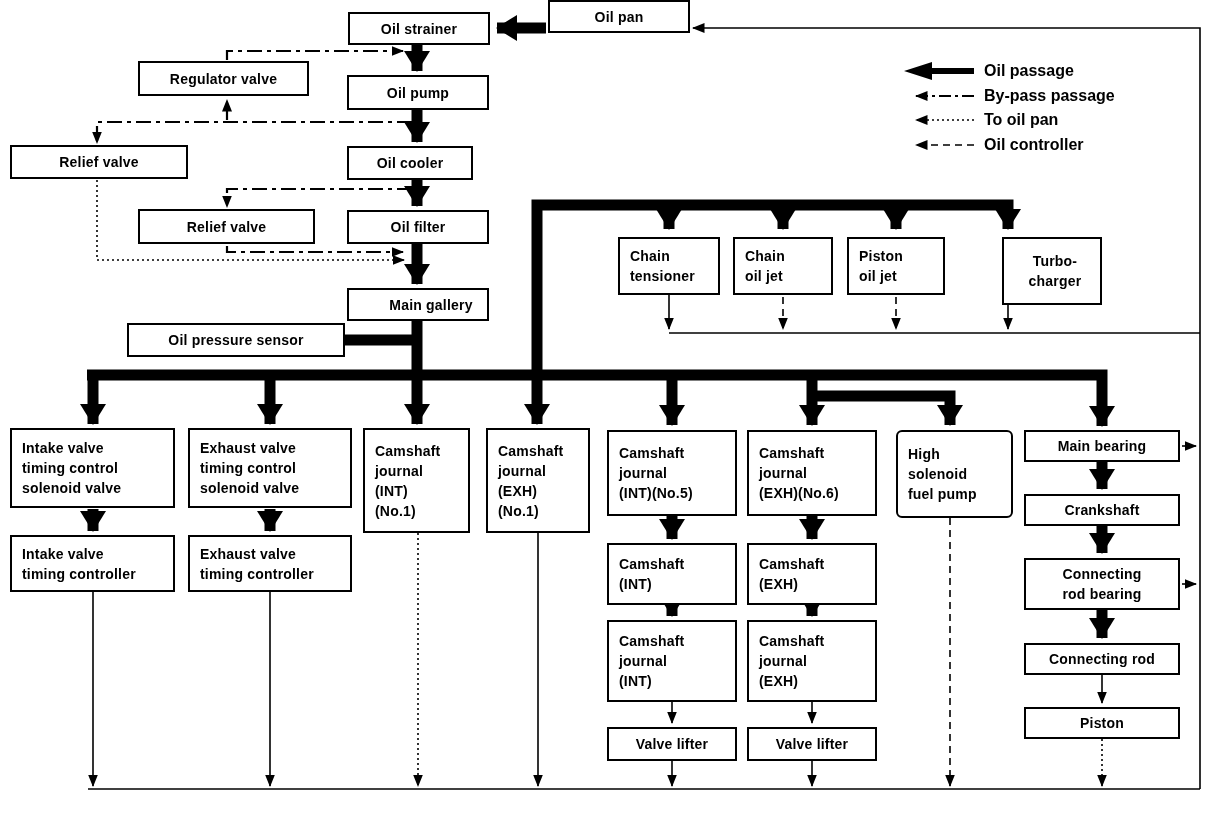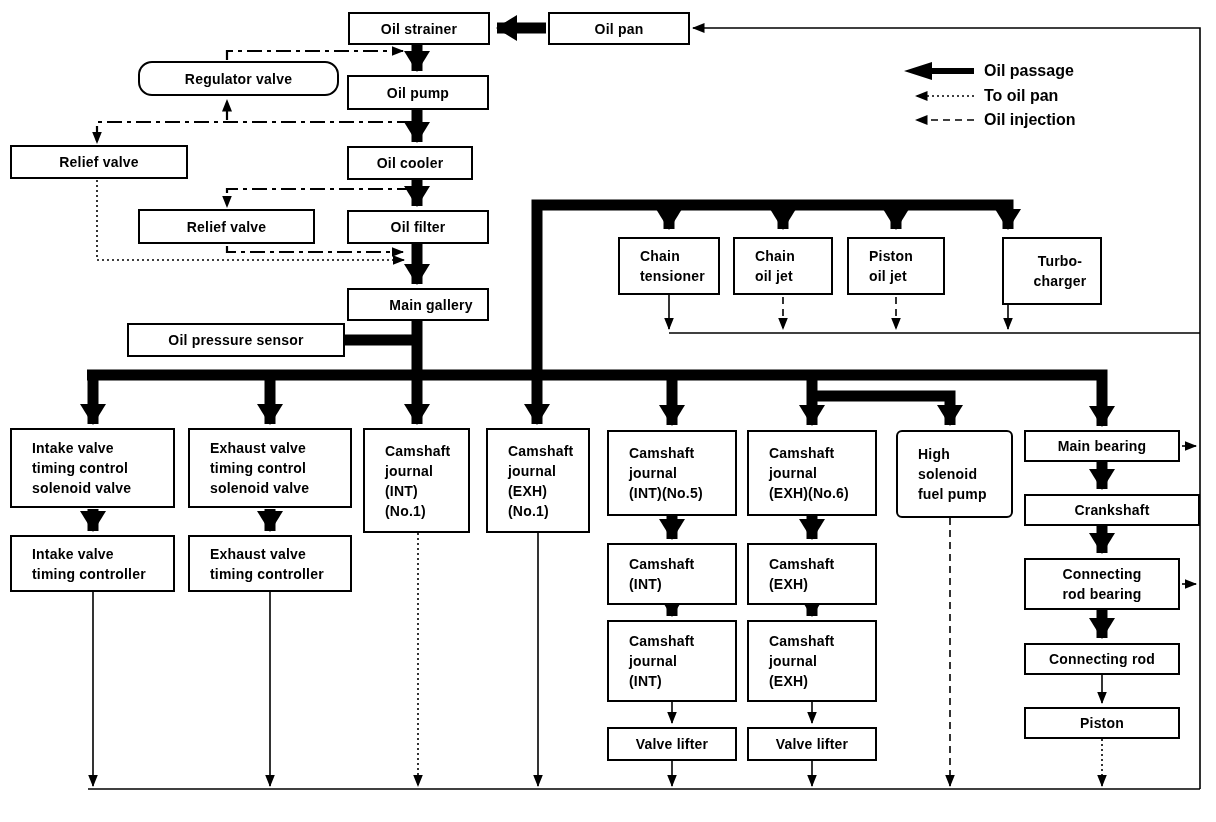--- a/index.html
+++ b/index.html
@@ -2,21 +2,21 @@
 <html><head>
 <meta charset="utf-8">
 <style>
   html,body{margin:0;padding:0;background:#fff;}
   .stage{position:relative;width:1216px;height:822px;background:#ffffff;overflow:hidden;
          font-family:"Liberation Sans","DejaVu Sans",sans-serif;color:#000;}
   svg.wires{position:absolute;left:0;top:0;width:1216px;height:822px;overflow:visible;}
   .node{position:absolute;box-sizing:border-box;border:2px solid #000;background:#fff;
         display:flex;flex-direction:column;justify-content:center;
         font-size:14px;font-weight:bold;line-height:20px;letter-spacing:.2px;}
-  .node.left{align-items:flex-start;padding-left:20px;padding-right:4px;}
+  .node.left{align-items:flex-start;padding-left:10px;padding-right:4px;}
   .node.center{align-items:center;text-align:center;padding:0 2px;}
   .legend{position:absolute;left:886px;top:59px;}
   .lrow{height:24.6px;display:flex;align-items:center;}
   .lrow svg{width:90px;height:26px;overflow:visible;flex:none;}
   .lrow span{font-size:16px;font-weight:bold;margin-left:8px;white-space:nowrap;}
 </style>
 </head>
 <body>
 
 <div class="stage">
@@ -99,24 +99,24 @@
       <line x1="227" y1="120" x2="227" y2="100" marker-end="url(#mk-thin)"></line>
       <polyline points="412,189 227,189 227,207" marker-end="url(#mk-thin)"></polyline>
       <polyline points="227,246 227,252 403,252" marker-end="url(#mk-thin)"></polyline>
     </g>
   </svg>
 
   <div id="nodes">
       <div class="node center" style="left: 348px; top: 12px; width: 142px; height: 33px;">
         <div>Oil strainer</div>
       </div>
-      <div class="node center" style="left: 548px; top: 12px; width: 142px; height: 33px;">
+      <div class="node center" style="left: 548px; top: 0; width: 142px; height: 33px;">
         <div>Oil pan</div>
       </div>
-      <div class="node center" style="left: 138px; top: 61px; width: 201px; height: 35px; border-radius: 14px;">
+      <div class="node center" style="left: 138px; top: 61px; width: 171px; height: 35px;">
         <div>Regulator valve</div>
       </div>
       <div class="node center" style="left: 347px; top: 75px; width: 142px; height: 35px;">
         <div>Oil pump</div>
       </div>
       <div class="node center" style="left: 10px; top: 145px; width: 178px; height: 34px;">
         <div>Relief valve</div>
       </div>
       <div class="node center" style="left: 347px; top: 146px; width: 126px; height: 34px;">
         <div>Oil cooler</div>
@@ -198,21 +198,21 @@
         <div>timing controller</div>
       </div>
       <div class="node left" style="left: 607px; top: 543px; width: 130px; height: 62px;">
         <div>Camshaft</div>
         <div>(INT)</div>
       </div>
       <div class="node left" style="left: 747px; top: 543px; width: 130px; height: 62px;">
         <div>Camshaft</div>
         <div>(EXH)</div>
       </div>
-      <div class="node center" style="left: 1024px; top: 494px; width: 176px; height: 32px;">
+      <div class="node center" style="left: 1024px; top: 494px; width: 156px; height: 32px;">
         <div>Crankshaft</div>
       </div>
       <div class="node center" style="left: 1024px; top: 558px; width: 156px; height: 52px;">
         <div>Connecting</div>
         <div>rod bearing</div>
       </div>
       <div class="node left" style="left: 607px; top: 620px; width: 130px; height: 82px;">
         <div>Camshaft</div>
         <div>journal</div>
         <div>(INT)</div>
@@ -238,25 +238,31 @@
 
   <div class="legend">
     <div class="lrow">
       <svg viewBox="0 0 90 26">
         <path d="M88,10 L46,10 L46,4 L18,13 L46,22 L46,16 L88,16 Z" fill="#000"></path>
       </svg>
       <span>Oil passage</span>
     </div>
     <div class="lrow">
       <svg viewBox="0 0 90 26">
+        <line x1="88" y1="13" x2="30" y2="13" stroke="#000" stroke-width="2.2" stroke-dasharray="12 4 3 4" marker-end="url(#mk-thin)"></line>
+      </svg>
+      <span>By-pass passage</span>
+    </div>
+    <div class="lrow">
+      <svg viewBox="0 0 90 26">
         <line x1="88" y1="13" x2="30" y2="13" stroke="#000" stroke-width="1.6" stroke-dasharray="2 3" marker-end="url(#mk-thin)"></line>
       </svg>
       <span>To oil pan</span>
     </div>
     <div class="lrow">
       <svg viewBox="0 0 90 26">
         <line x1="88" y1="13" x2="30" y2="13" stroke="#000" stroke-width="1.6" stroke-dasharray="7 5" marker-end="url(#mk-thin)"></line>
       </svg>
-      <span>Oil injection</span>
+      <span>Oil controller</span>
     </div>
   </div>
 
 </div>
 
 </body></html>

